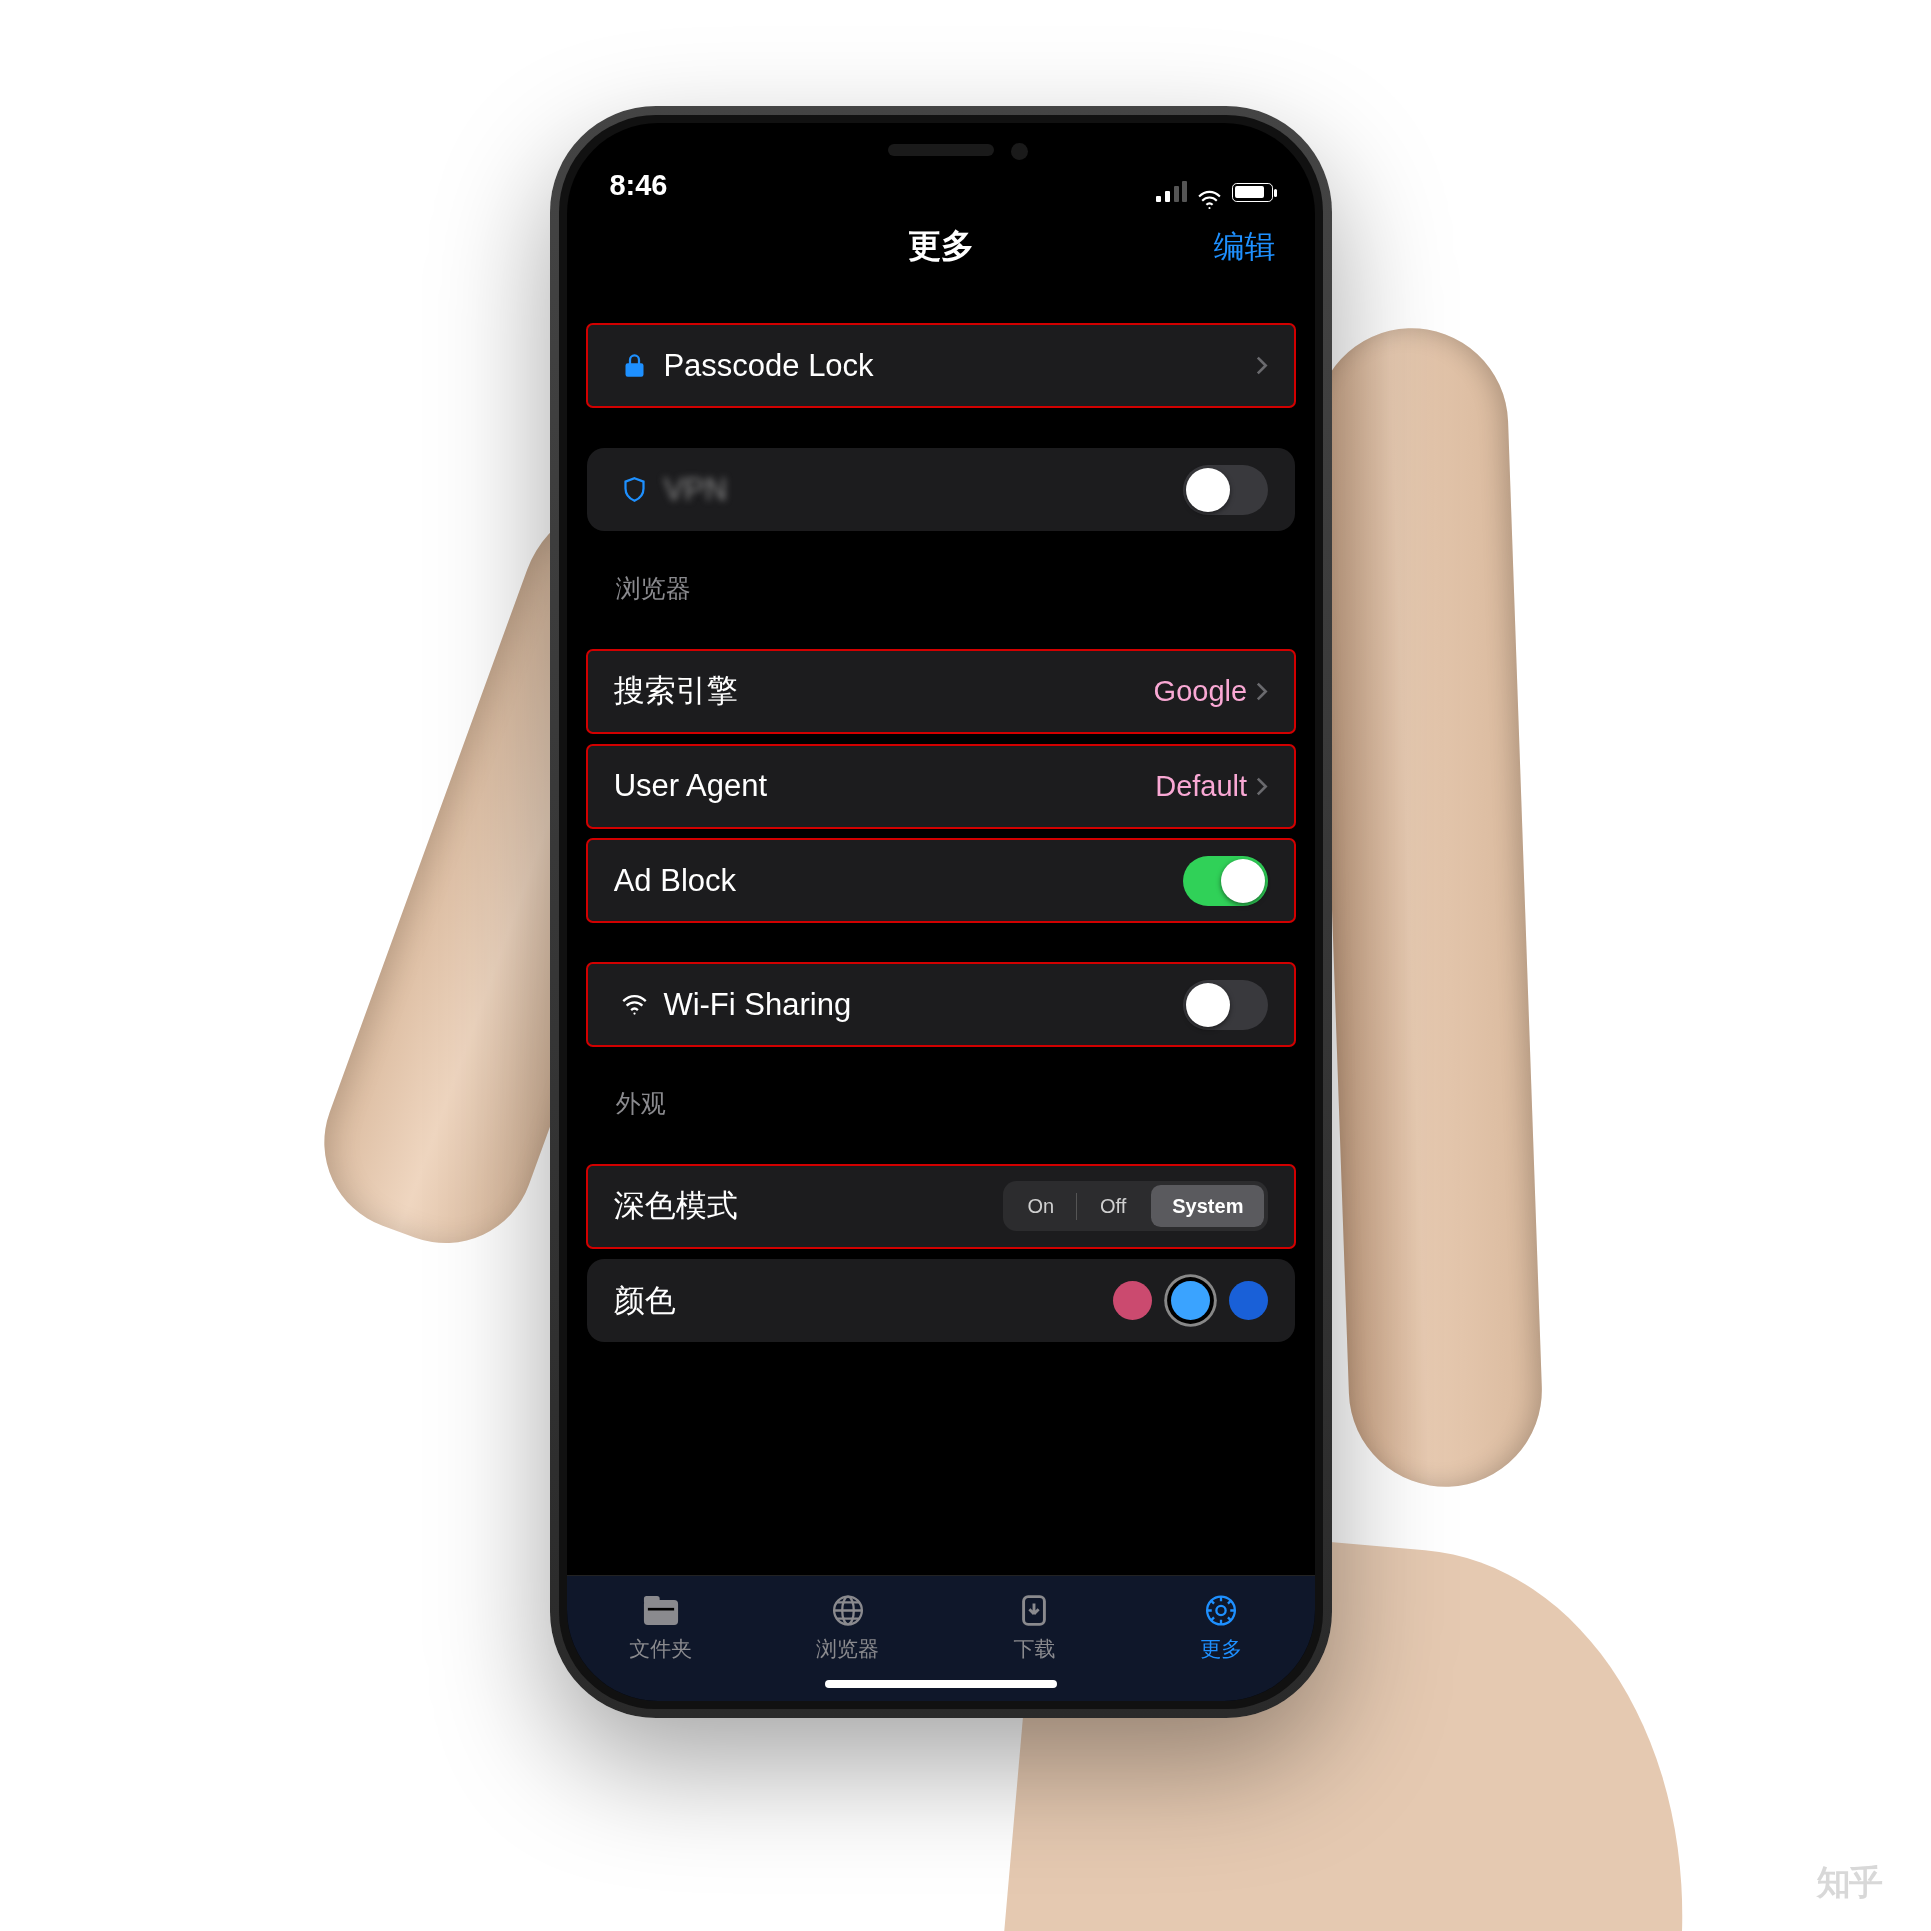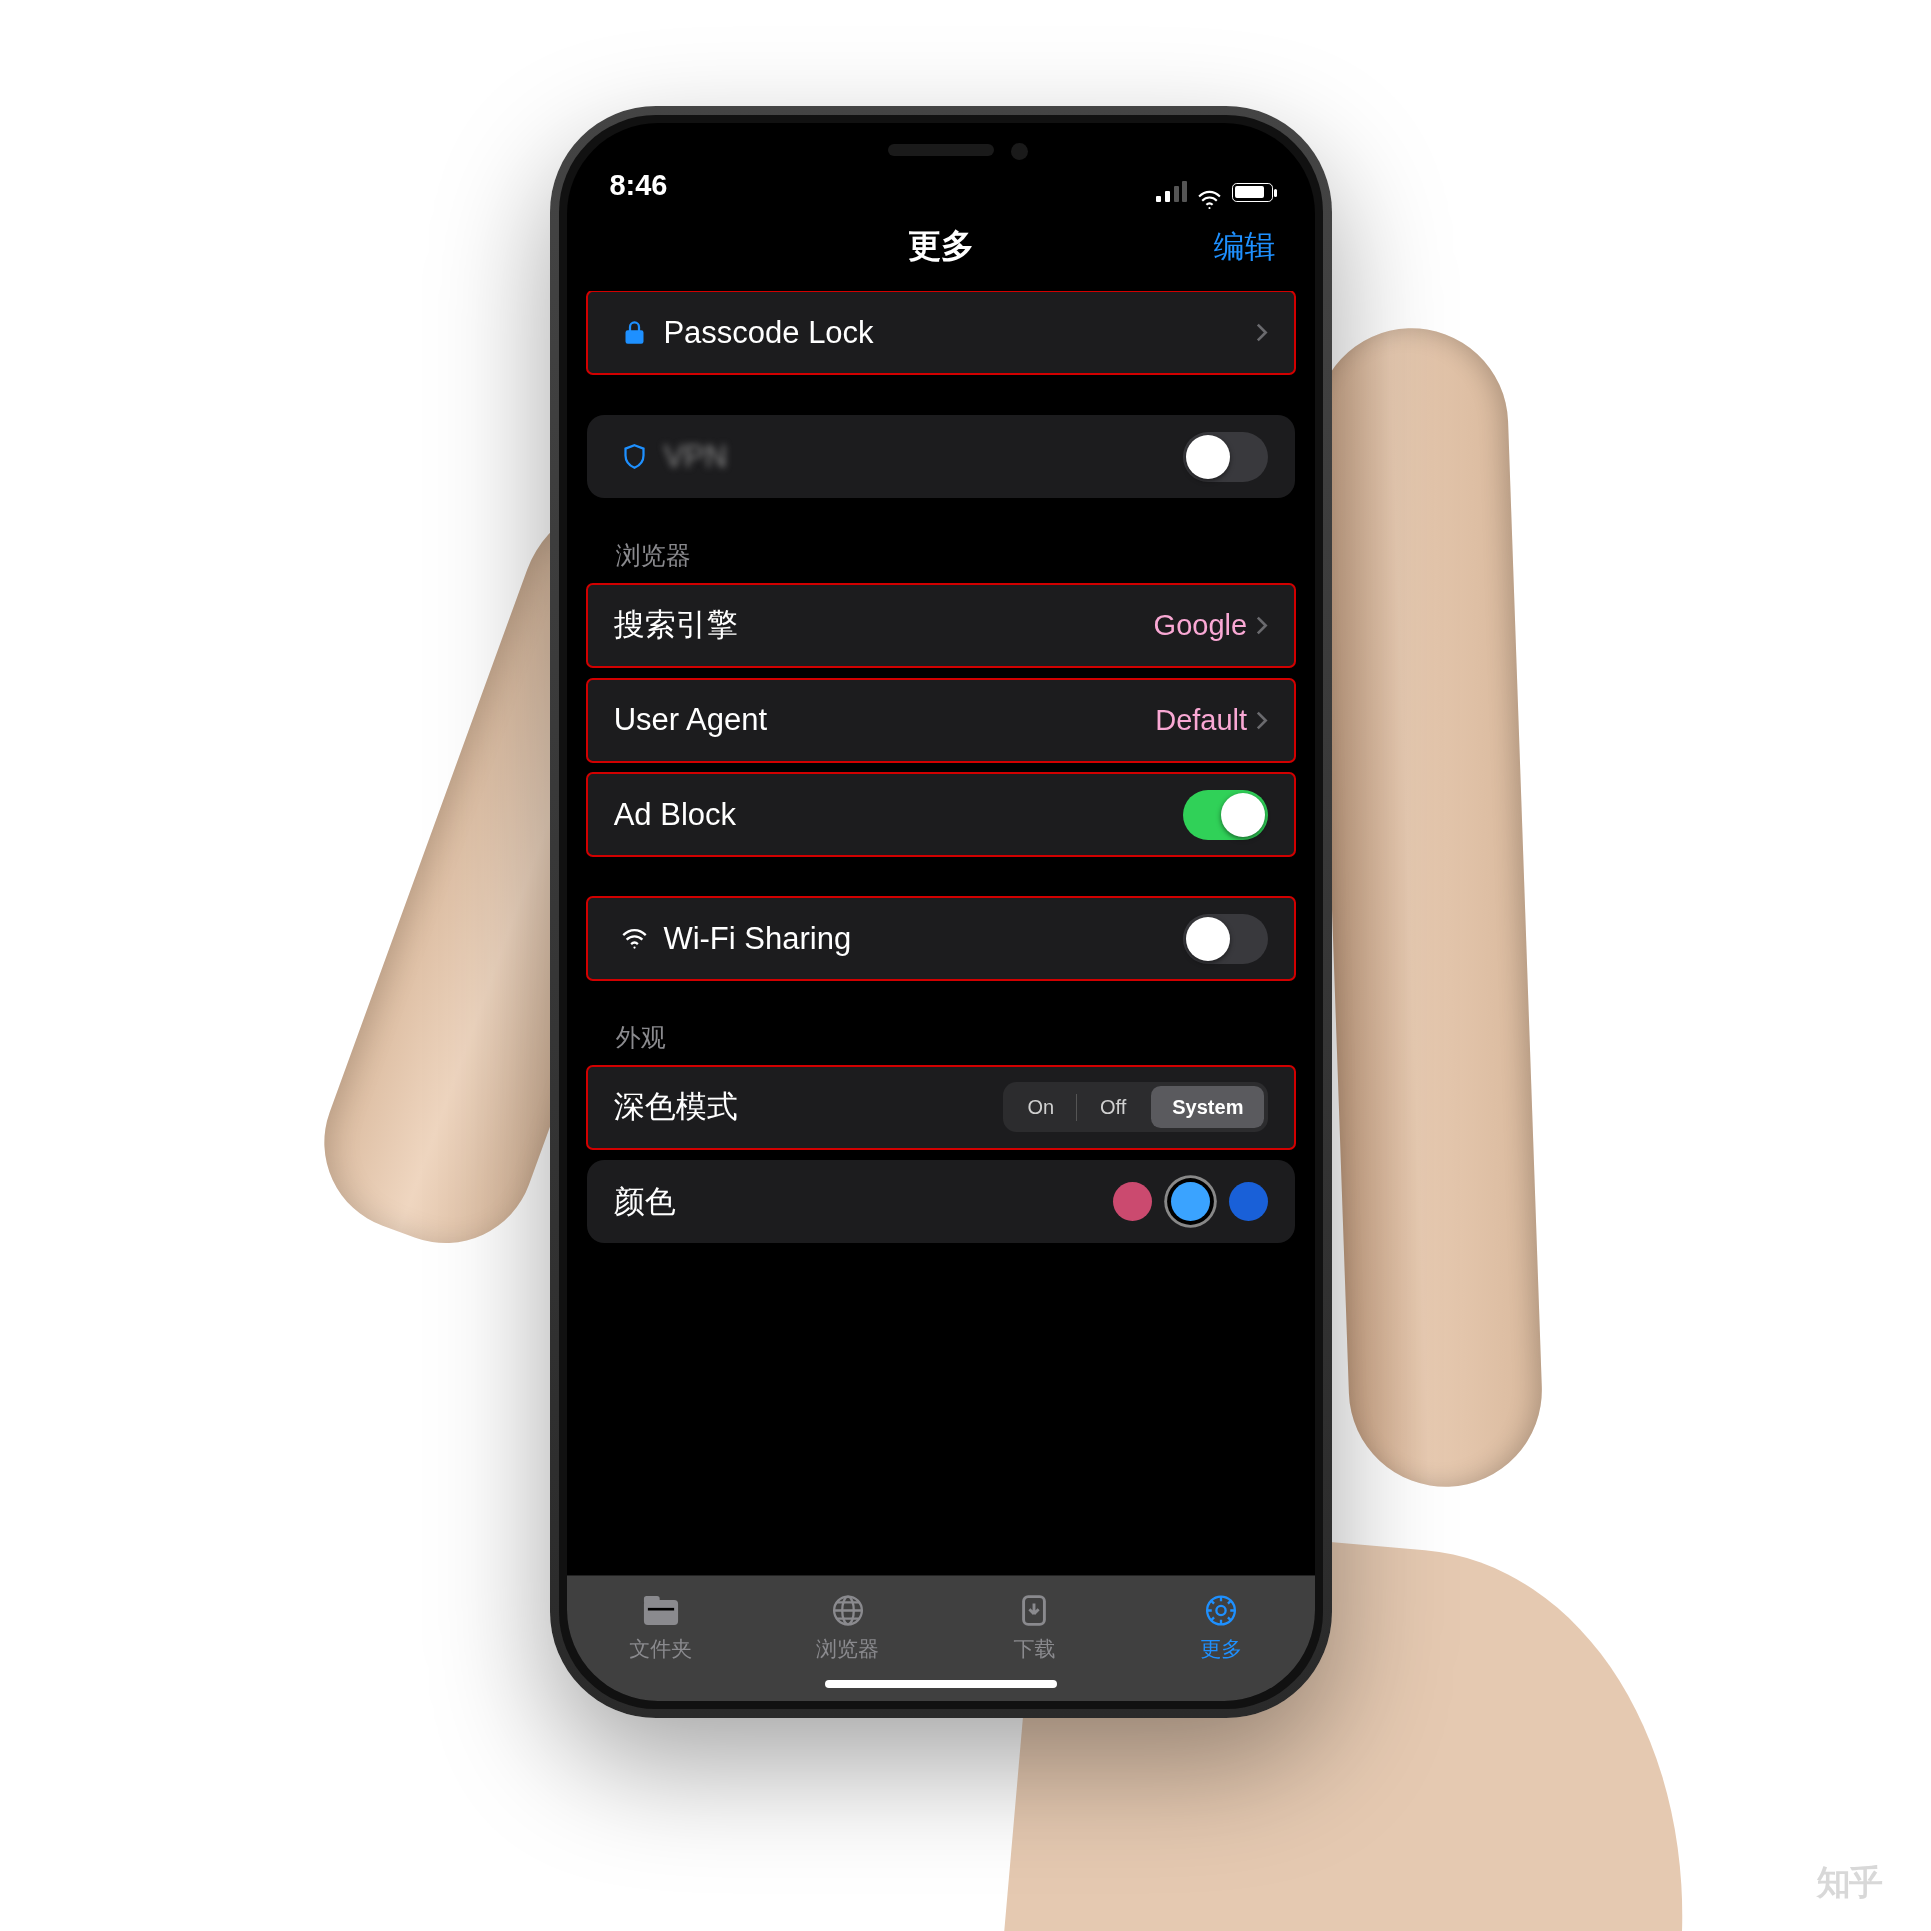--- a/index.html
+++ b/index.html
@@ -108,20 +108,21 @@
   .group-header{color:#8a8a8e;font-size:25px;padding:0 29px 11.6px;}
 
   .cell{
     background:#1c1c1e;
     border-radius:17.4px;
     min-height:83px;
     display:flex;align-items:center;
     padding:0 27px;
     position:relative;
     margin-bottom:11.6px;
+    margin-top:33px;
   }
   .cell + .cell{margin-top:0}
   .cell .label{flex:1;font-size:31px;}
   .cell .value{color:#f9a8d4;font-size:29px;margin-right:7.7px;}
   .cell .chev{color:#6a6a6e;}
   .cell .chev svg{width:13.5px;height:21px;display:block;}
   .cell .prefix-ic{width:42px;display:flex;justify-content:center;margin-right:7.7px;}
   .cell .prefix-ic svg{width:27px;height:27px;}
   .cell.link .label{color:#1e90ff;}
   .hl{outline:2.9px solid #d20000;outline-offset:-1.9px;border-radius:5.8px;}
@@ -144,21 +145,21 @@
   .seg div:not(:last-child):not(.sel) + div:not(.sel):before{
     content:"";position:absolute;left:-2.9px;top:7.7px;bottom:7.7px;width:1px;background:#555;
   }
 
   .colors{display:flex;gap:19.3px;align-items:center;}
   .swatch{width:39px;height:39px;border-radius:50%;}
   .swatch.selected{box-shadow:0 0 0 3.9px #000,0 0 0 6.8px #888;}
 
   .tab-bar{
     position:absolute;left:0;right:0;bottom:0;height:126px;
-    background:#404040;border-top:1px solid #222;
+    background:#0f172a;border-top:1px solid #222;
     display:flex;padding-bottom:21px;
   }
   .tab{flex:1;display:flex;flex-direction:column;align-items:center;justify-content:center;gap:5.8px;color:#8a8a8e;}
   .tab.active{color:#1e90ff;}
   .tab svg{width:42px;height:37px;}
   .tab span{font-size:21px;}
   .home-ind{position:absolute;bottom:12.6px;left:50%;transform:translateX(-50%);width:232px;height:7.7px;background:#fff;border-radius:3.9px;}
 
   .watermark{
     position:absolute;right:50px;bottom:25px;

